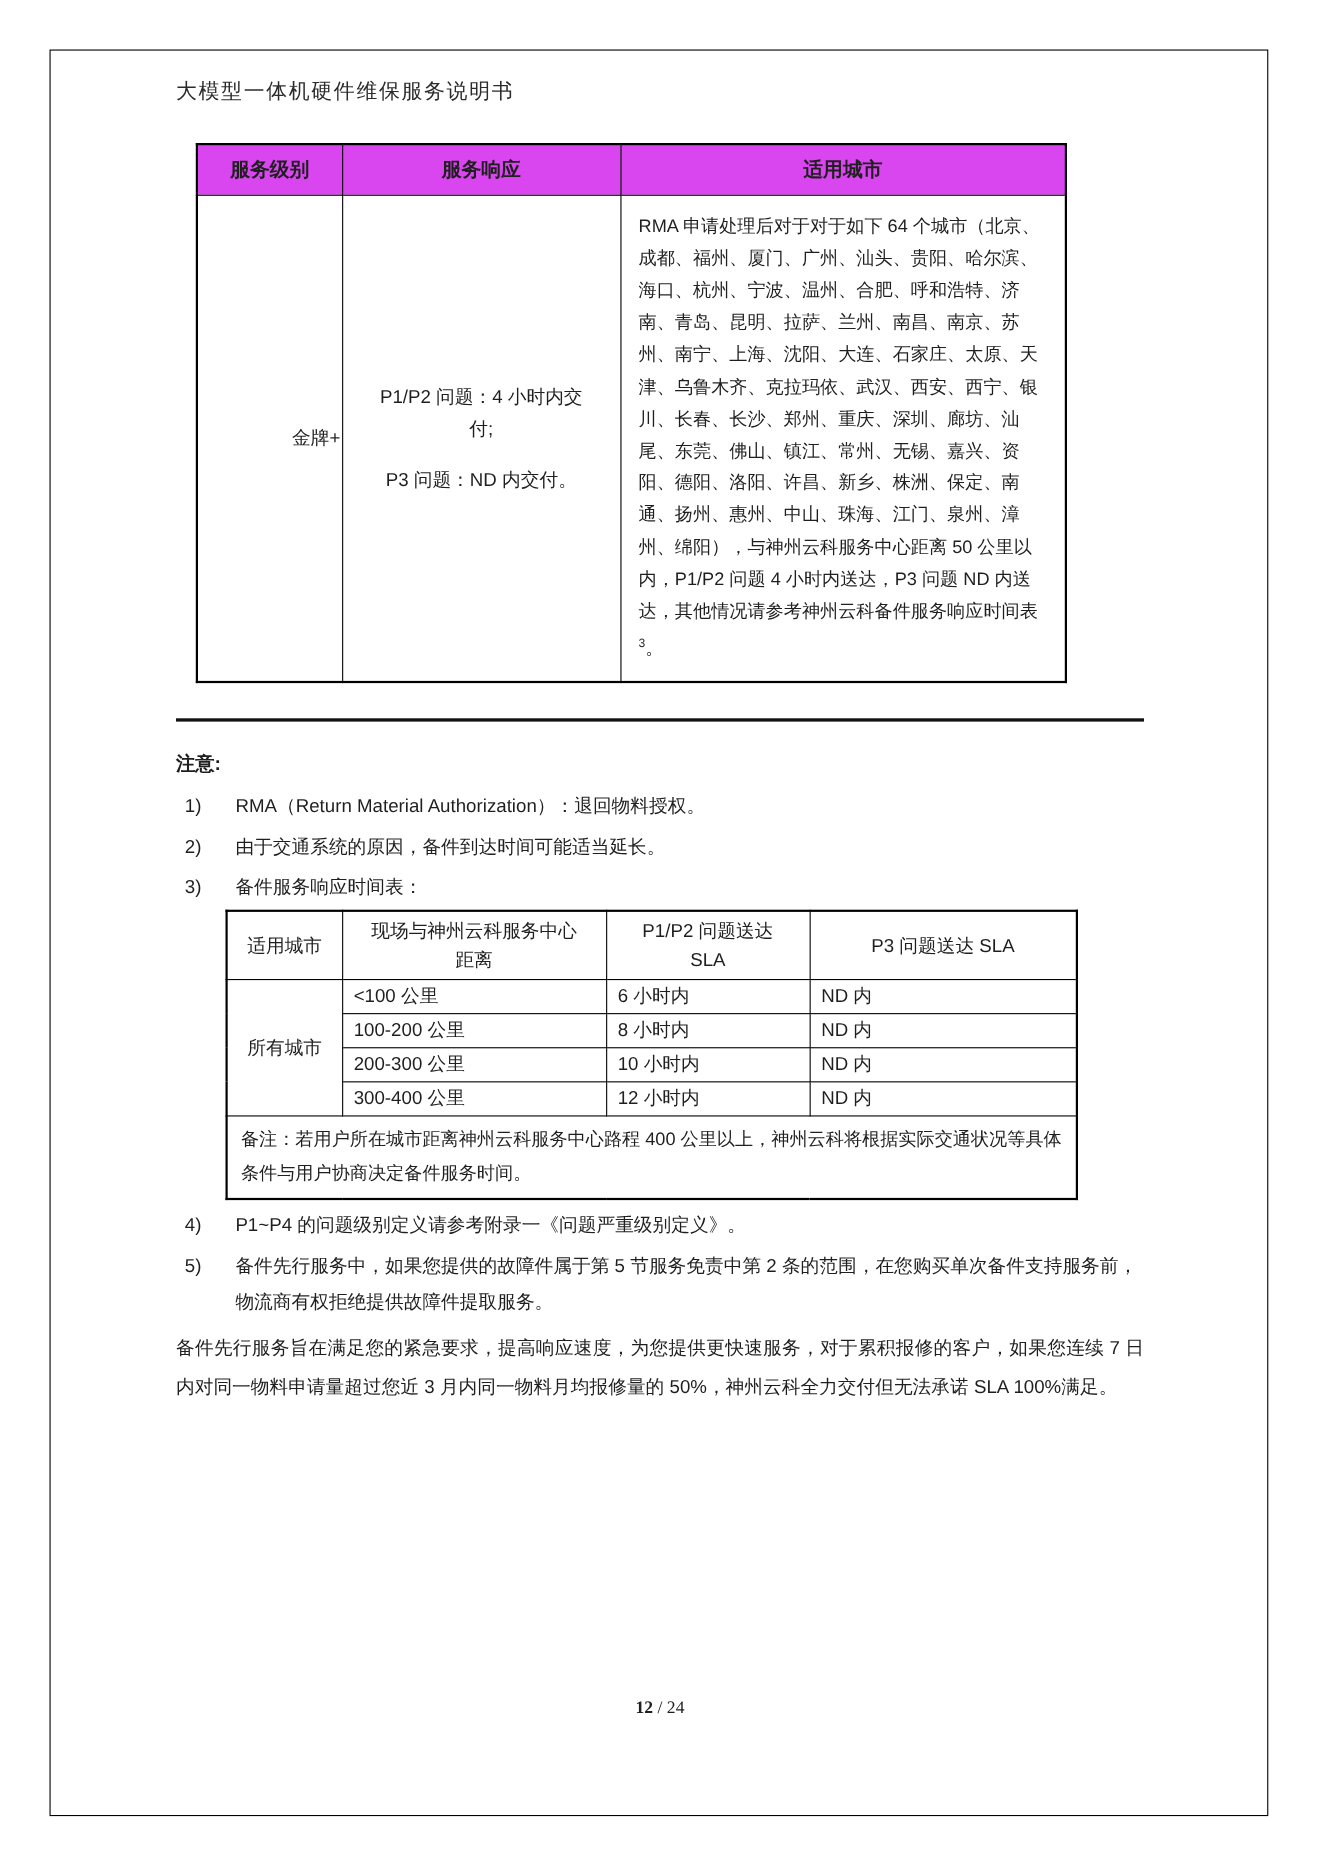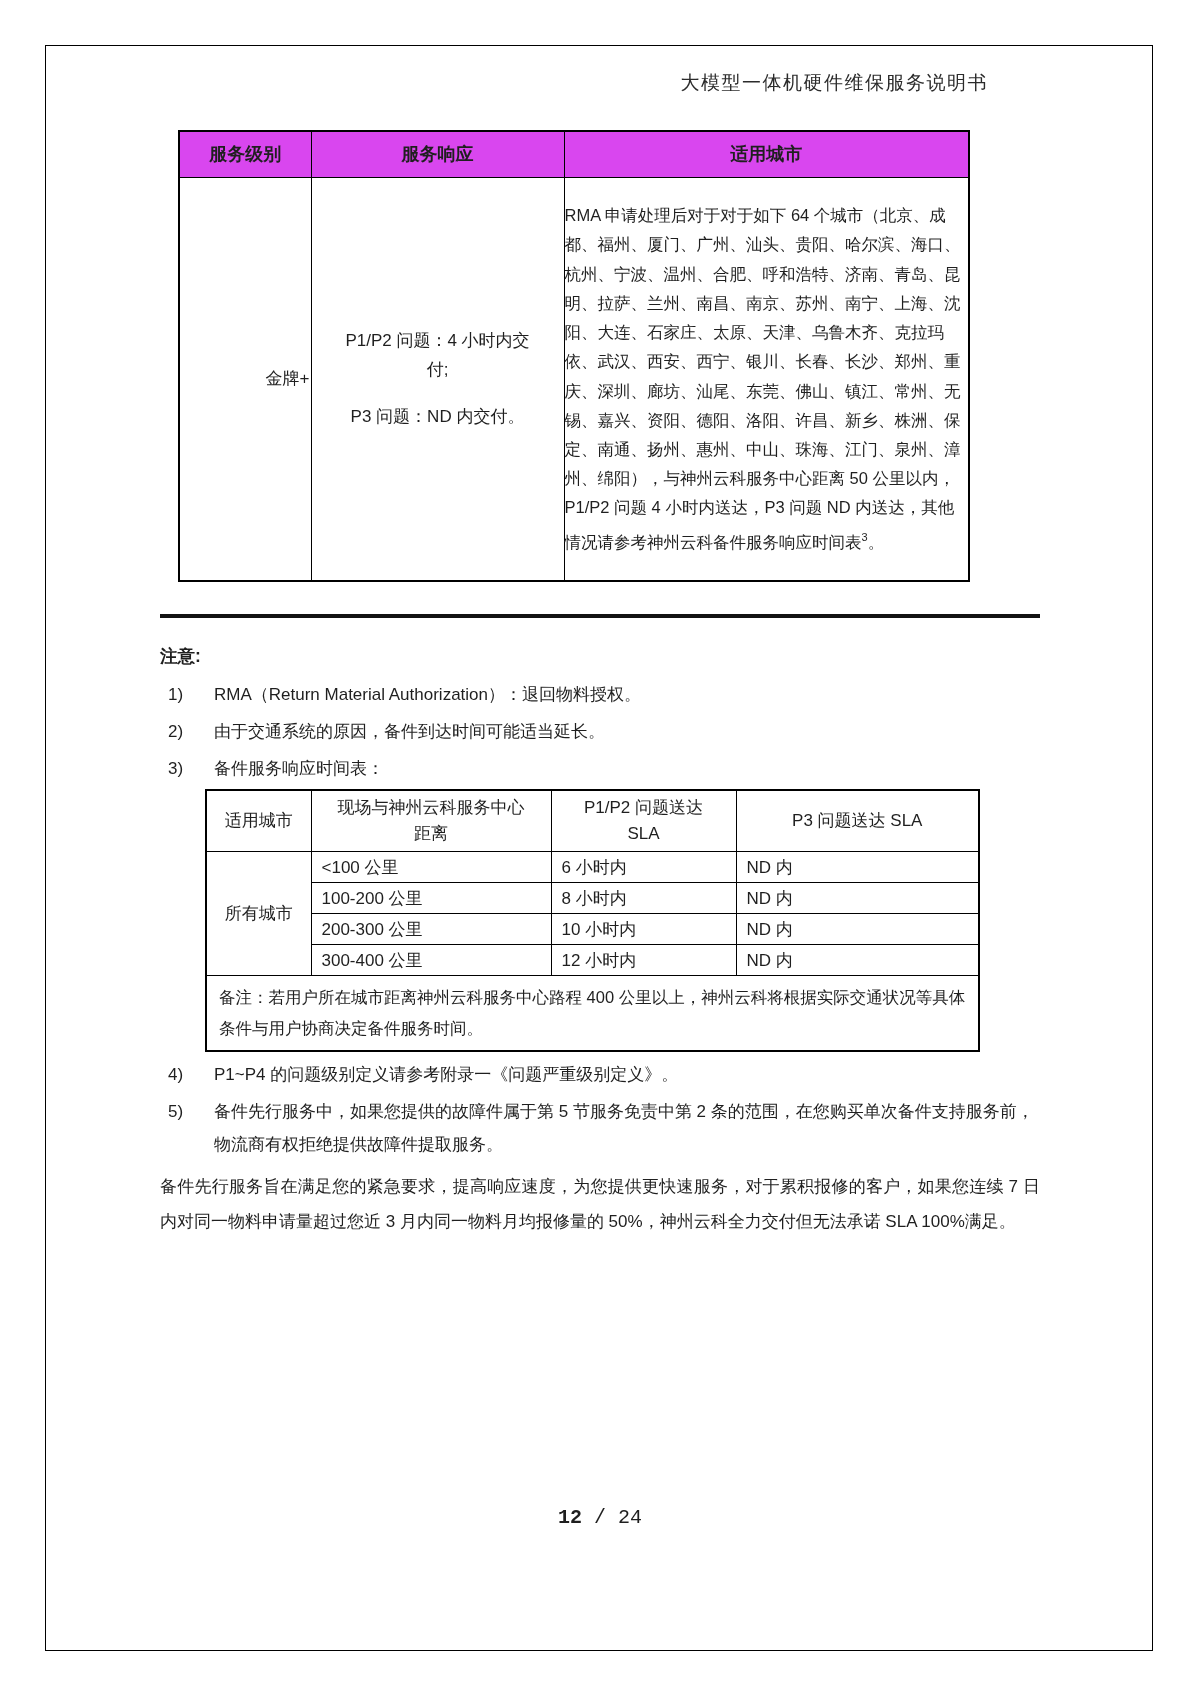--- a/index.html
+++ b/index.html
@@ -7,42 +7,42 @@
     width:1200px;height:1698px;background:#ffffff;position:relative;
     font-family:"Liberation Sans","DejaVu Sans",sans-serif;color:#1f1f1f;
     -webkit-font-smoothing:antialiased;
   }
   .frame{
     position:absolute;left:45px;top:45px;width:1108px;height:1606px;
     border:1px solid #000;box-sizing:border-box;pointer-events:none;
   }
   .content{position:absolute;left:160px;top:70px;width:880px;}
   .doc-header{
-    text-align:right;padding-right:52px;
+    text-align:left;padding-right:52px;
     font-family:"Liberation Serif","DejaVu Serif",serif;
     font-size:19px;letter-spacing:1.5px;color:#2b2b2b;
   }
   
   table{border-collapse:collapse;table-layout:fixed;}
   .t1{width:790px;margin:34px 0 0 18px;border:2px solid #000;}
   .t1 th,.t1 td{border:1.5px solid #000;box-sizing:border-box;}
   .t1 th{
     background:#d946ef;font-weight:bold;font-size:18px;height:46px;
     text-align:center;vertical-align:middle;
   }
   .t1 .col-level{width:132px;}
   .t1 .col-resp{width:253px;}
   .t1 .col-cities{width:405px;}
   .t1 td{height:404px;vertical-align:middle;}
   .cell-level{text-align:right;font-size:17px;}
   .cell-resp{text-align:center;font-size:17px;line-height:29px;padding:0 25px;}
   .cell-resp p{margin:0;}
   .cell-resp p + p{margin-top:18px;}
   .cell-cities{
-    font-size:16.5px;line-height:29.2px;padding:14px 0;
+    font-size:16.5px;line-height:29.2px;padding:14px 16px;
     text-align:left;vertical-align:middle;
   }
   .cell-cities sup{font-size:11px;}
   
   .heavy-rule{border:none;height:3.5px;background:#121212;margin:32px 0 0 0;width:100%;}
   
   .notice-label{font-weight:bold;font-size:17.5px;margin:26px 0 10px 0;}
   .list-item{display:flex;margin:4px 0 4px 8px;font-size:17px;line-height:33px;}
   .list-item .num{flex:0 0 46px;}
   .list-item .txt{flex:1;}
@@ -59,22 +59,22 @@
   .t2 .c4{width:243px;}
   .t2 th.c2{padding:0 25px;}
   .t2 th.c3{padding:0 22px;}
   .t2 td{height:31px;padding:1px 10px;text-align:left;vertical-align:middle;margin-top:43px;}
   .t2 td.scope{text-align:center;}
   .t2 td.remark{height:auto;font-size:16.5px;line-height:31px;padding:6px 12px;}
   
   .closing{margin:8px 0 0 0;font-size:17px;line-height:35px;text-align:justify;}
   
   .footer{
-    position:absolute;left:0;top:1506px;width:1200px;text-align:center;
-    font-family:Liberation Mono, monospace;font-size:20px;color:#1f1f1f;
+    position:absolute;left:0;top:1544px;width:1200px;text-align:center;
+    font-family:Liberation Serif, serif;font-size:16px;color:#1f1f1f;
   }
   .footer .pg{font-weight:bold;}
 </style>
 </head>
 <body>
 
 <div class="frame"></div>
 
 <div class="content">
 

